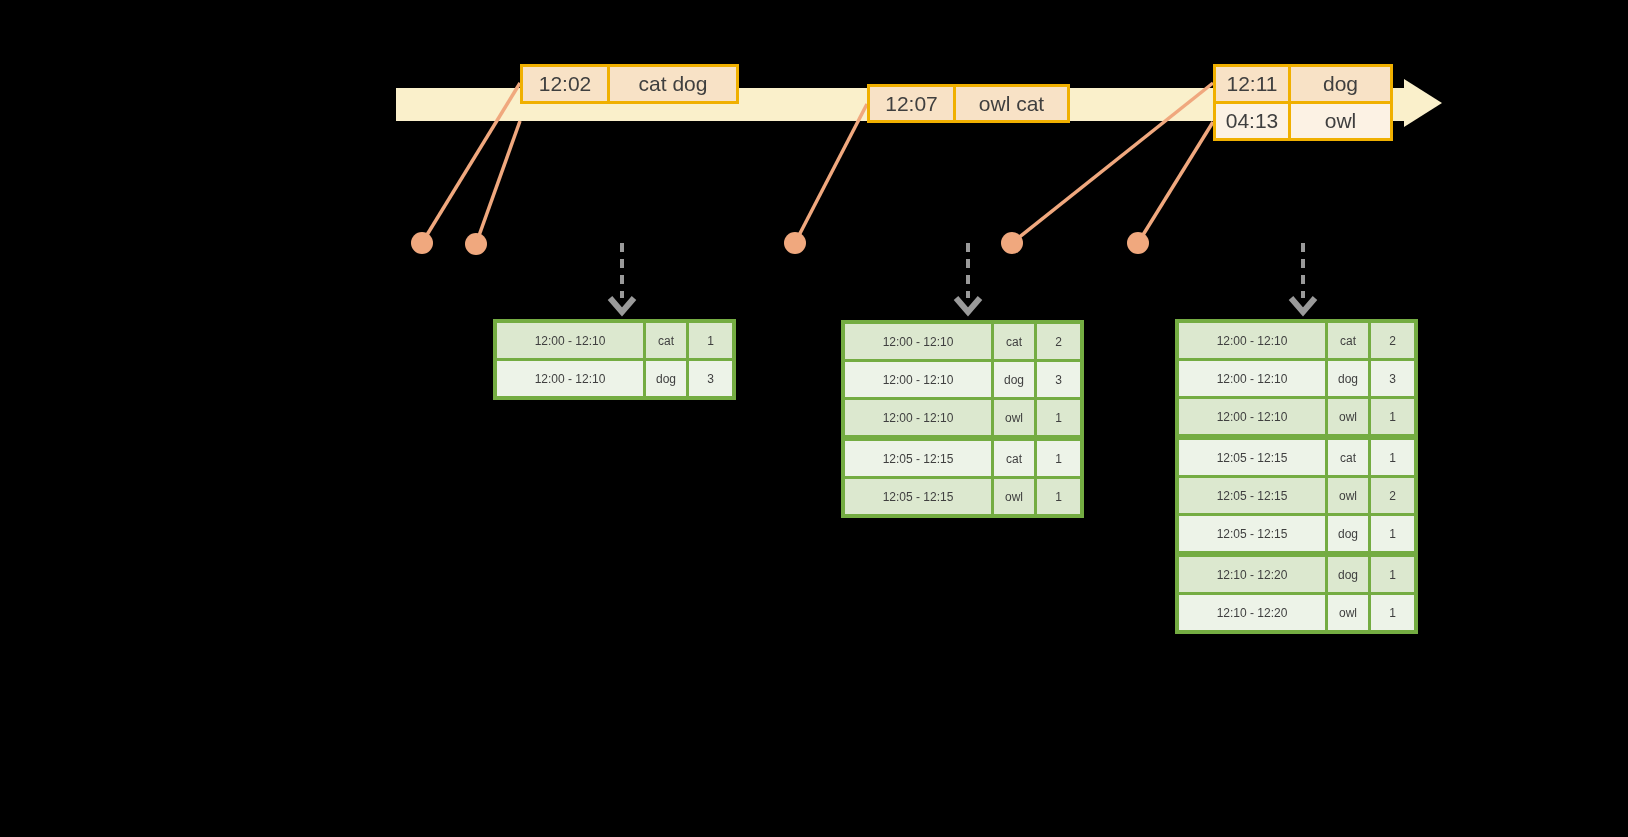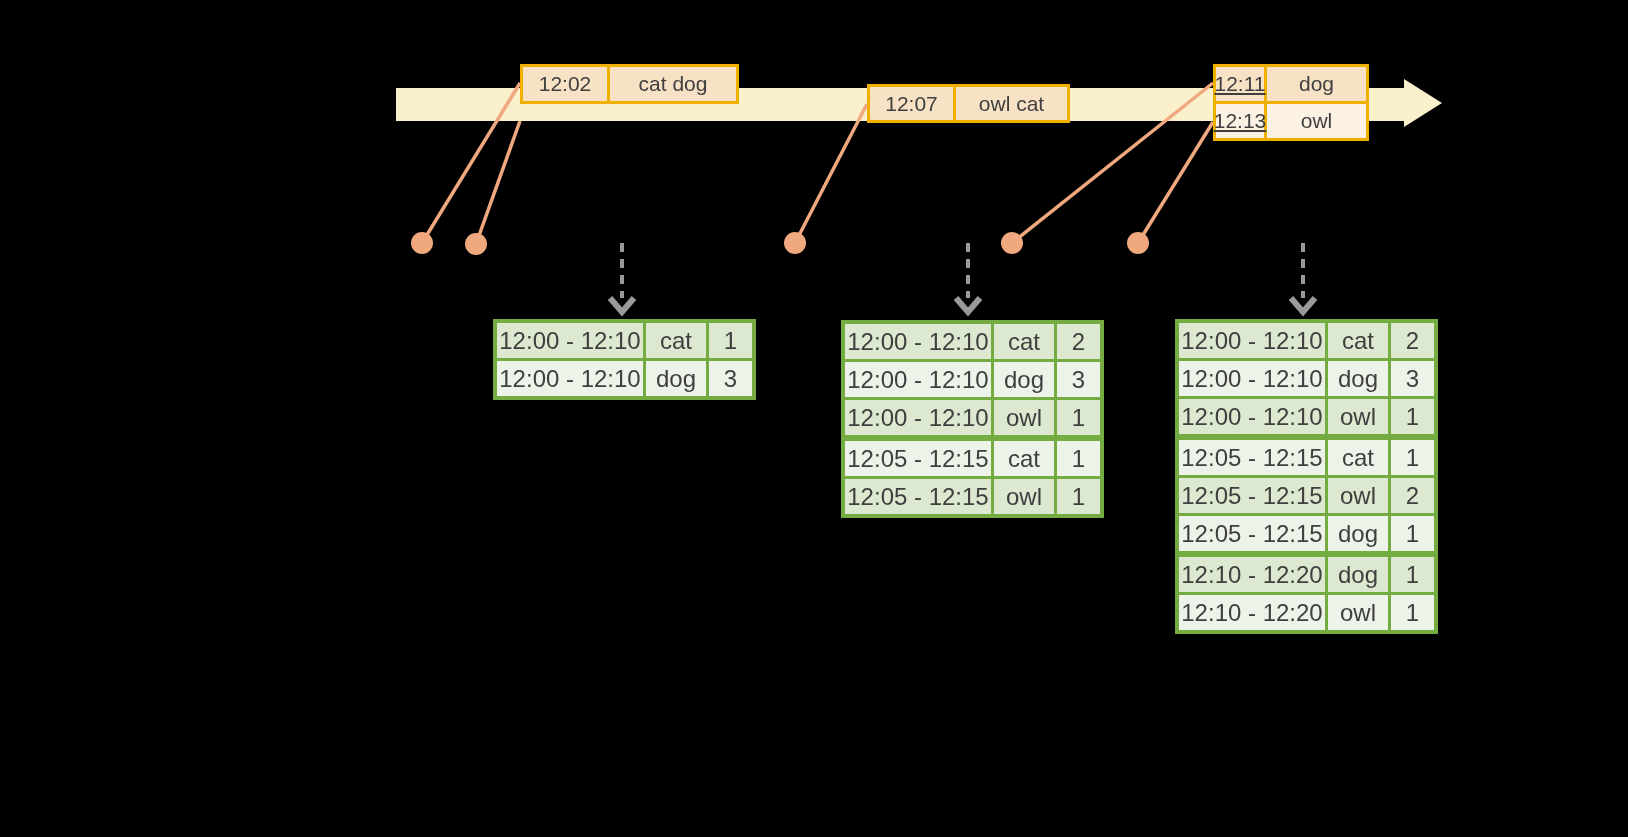--- a/index.html
+++ b/index.html
@@ -20,31 +20,31 @@
   
   .etable{position:absolute;background:var(--event-border);border:3px solid var(--event-border);
           display:flex;flex-direction:column;gap:3px;}
   .etable .row{display:flex;gap:3px;}
   .etable .cell{display:flex;align-items:center;justify-content:center;
                 font-size:21px;height:34px;background:var(--event-row-light);}
   .etable > div.row:nth-of-type(odd) .cell{background:var(--event-row-dark);}
   .et1{left:520px;top:64px;text-align:center;}  .et1 .time{width:84px;}  .et1 .words{width:126px;}
   .et2{left:867px;top:84px;}  .et2 .time{width:83px;}  .et2 .words{width:111px;text-align:center;}
   .et2 .cell{height:33px;}
-  .et3{left:1213px;top:64px;} .et3 .time{width:48px;text-decoration:underline;}  .et3 .words{width:99px;}
+  .et3{left:1213px;top:64px;} .et3 .time{width:72px;}  .et3 .words{width:99px;}
 
   
   .rtable{position:absolute;background:var(--green-border);border:4px solid var(--green-border);
           display:flex;flex-direction:column;gap:3px;}
   .rtable .row{display:flex;gap:3px;}
   .rtable .cell{display:flex;align-items:center;justify-content:center;
-                font-size:24px;height:35px;background:var(--green-row-light);}
+                font-size:12px;height:35px;background:var(--green-row-light);}
   .rtable > div.row:nth-of-type(odd) .cell{background:var(--green-row-dark);}
   .rtable .window{width:146px;}
-  .rtable .word{width:60px;}
+  .rtable .word{width:40px;}
   .rtable .count{width:43px;}
   .rtable .row.sep{margin-bottom:3px;}
   .rt1{left:493px;top:319px;} .rt2{left:841px;top:320px;} .rt3{left:1175px;top:319px;}
 </style>
 </head>
 <body>
 
 <div class="stage">
 
   <div class="band"></div>
@@ -102,21 +102,21 @@
     </div>
 
   <div class="etable et3">
 
       <div class="row">
         <div class="cell time">12:11</div>
         <div class="cell words">dog</div>
       </div>
 
       <div class="row">
-        <div class="cell time">12:13</div>
+        <div class="cell time">04:13</div>
         <div class="cell words">owl</div>
       </div>
     </div>
 
   <div class="rtable rt1">
 
       <div class="row">
         <div class="cell window">12:00 - 12:10</div>
         <div class="cell word">cat</div>
         <div class="cell count">1</div>

